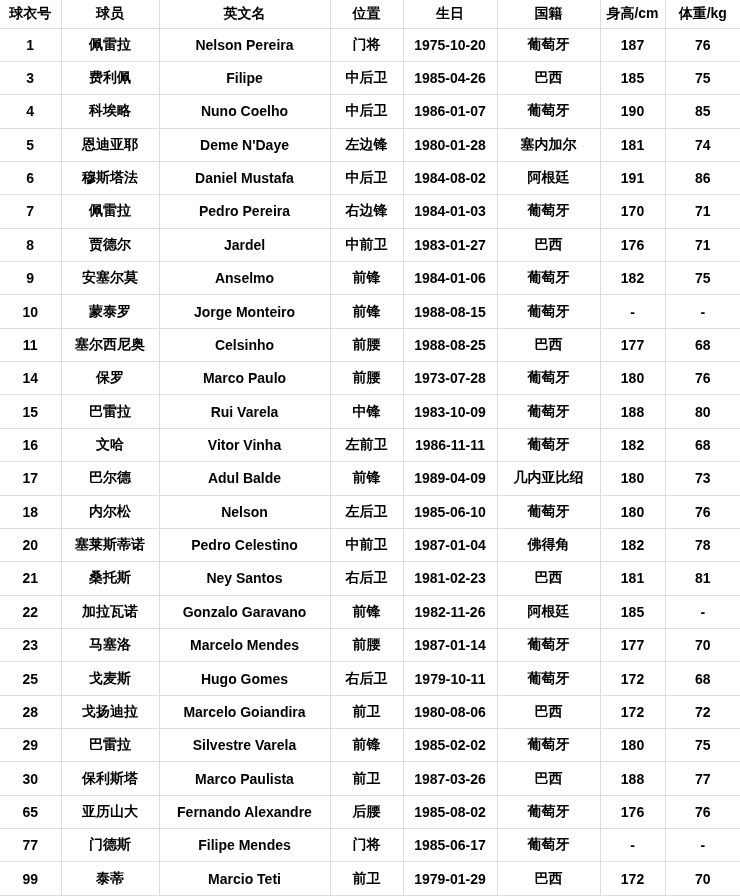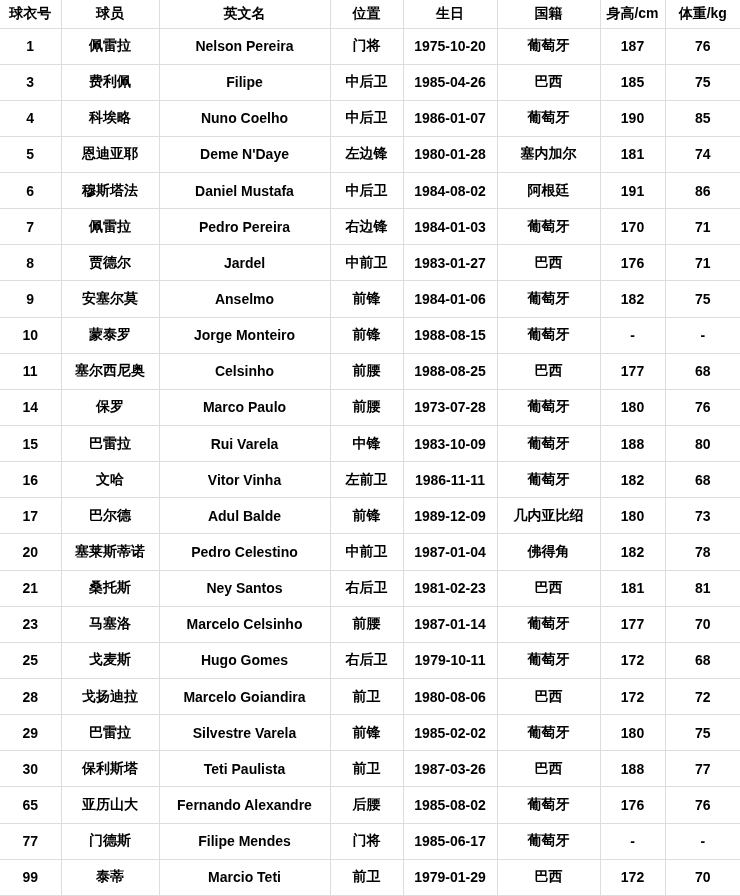--- a/index.html
+++ b/index.html
@@ -202,24 +202,34 @@
         <td>1986-11-11</td>
         <td>葡萄牙</td>
         <td>182</td>
         <td>68</td>
       </tr>
       <tr>
         <td>17</td>
         <td>巴尔德</td>
         <td>Adul Balde</td>
         <td>前锋</td>
-        <td>1989-12-09</td>
+        <td>1989-04-09</td>
         <td>几内亚比绍</td>
         <td>180</td>
         <td>73</td>
+      </tr>
+      <tr>
+        <td>18</td>
+        <td>内尔松</td>
+        <td>Nelson</td>
+        <td>左后卫</td>
+        <td>1985-06-10</td>
+        <td>葡萄牙</td>
+        <td>180</td>
+        <td>76</td>
       </tr>
       <tr>
         <td>20</td>
         <td>塞莱斯蒂诺</td>
         <td>Pedro Celestino</td>
         <td>中前卫</td>
         <td>1987-01-04</td>
         <td>佛得角</td>
         <td>182</td>
         <td>78</td>
@@ -228,23 +238,33 @@
         <td>21</td>
         <td>桑托斯</td>
         <td>Ney Santos</td>
         <td>右后卫</td>
         <td>1981-02-23</td>
         <td>巴西</td>
         <td>181</td>
         <td>81</td>
       </tr>
       <tr>
+        <td>22</td>
+        <td>加拉瓦诺</td>
+        <td>Gonzalo Garavano</td>
+        <td>前锋</td>
+        <td>1982-11-26</td>
+        <td>阿根廷</td>
+        <td>185</td>
+        <td>-</td>
+      </tr>
+      <tr>
         <td>23</td>
         <td>马塞洛</td>
-        <td>Marcelo Celsinho</td>
+        <td>Marcelo Mendes</td>
         <td>前腰</td>
         <td>1987-01-14</td>
         <td>葡萄牙</td>
         <td>177</td>
         <td>70</td>
       </tr>
       <tr>
         <td>25</td>
         <td>戈麦斯</td>
         <td>Hugo Gomes</td>
@@ -270,21 +290,21 @@
         <td>Silvestre Varela</td>
         <td>前锋</td>
         <td>1985-02-02</td>
         <td>葡萄牙</td>
         <td>180</td>
         <td>75</td>
       </tr>
       <tr>
         <td>30</td>
         <td>保利斯塔</td>
-        <td>Teti Paulista</td>
+        <td>Marco Paulista</td>
         <td>前卫</td>
         <td>1987-03-26</td>
         <td>巴西</td>
         <td>188</td>
         <td>77</td>
       </tr>
       <tr>
         <td>65</td>
         <td>亚历山大</td>
         <td>Fernando Alexandre</td>

